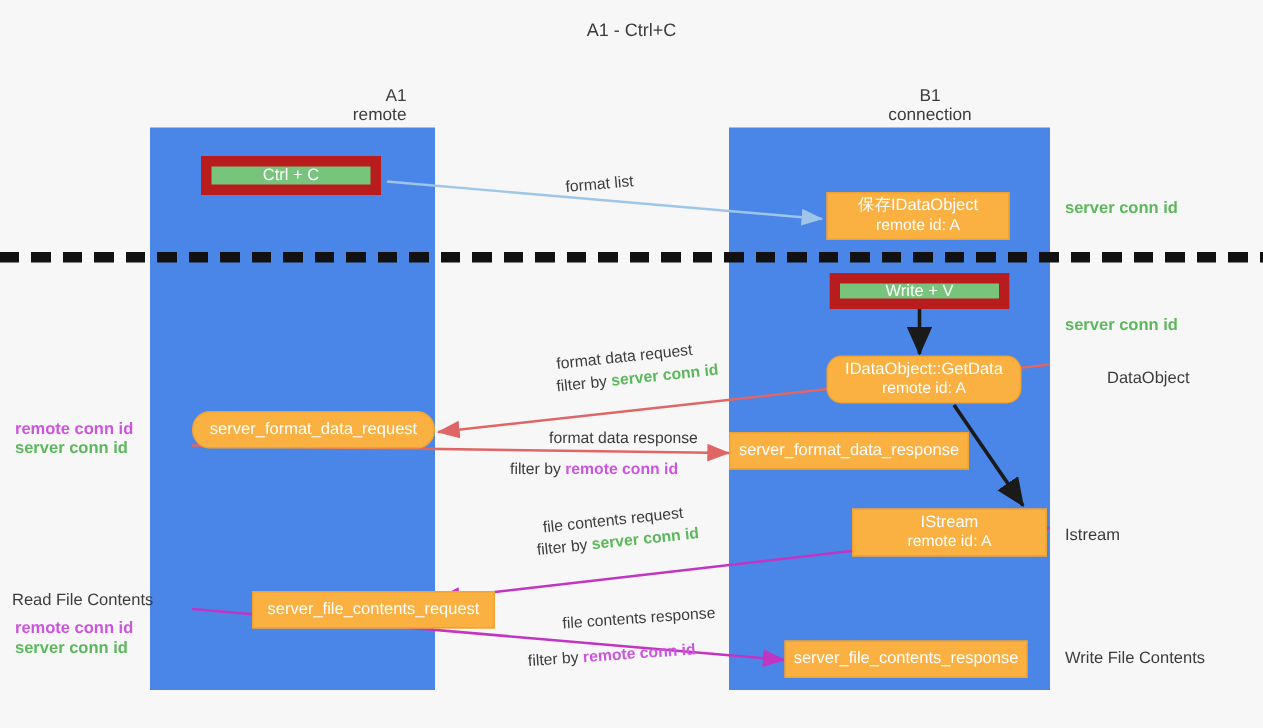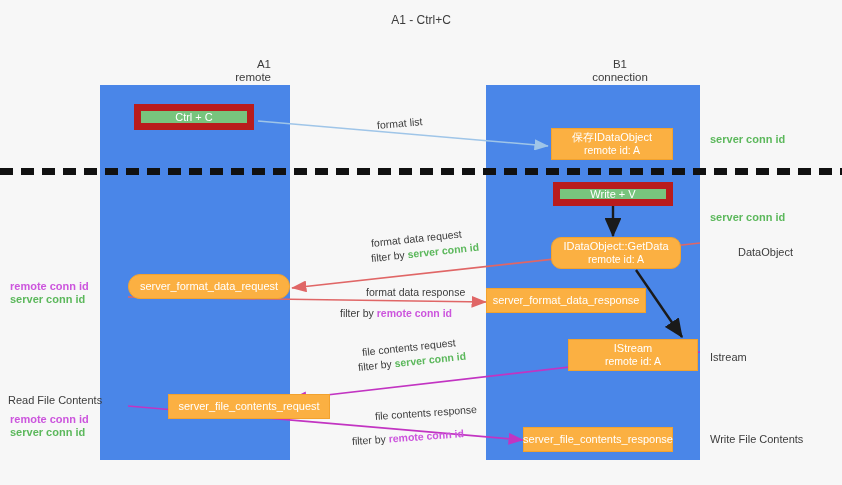--- a/index.html
+++ b/index.html
@@ -186,21 +186,21 @@
   </div>
 
   <div class="node orange" style="left:486px; top:288px; width:160px; height:25px;">
     <div>server_format_data_response</div>
   </div>
 
   <div class="node orange" style="left:128px; top:394px; width:162px; height:25px;margin-left:40px;">
     <div>server_file_contents_request</div>
   </div>
 
-  <div class="node orange" style="left:523px; top:427px; width:150px; height:25px;">
+  <div class="node orange" style="left:523px; top:427px; width:162px; height:25px;">
     <div>server_file_contents_response</div>
   </div>
 
   <div class="edge-label rot" style="left:377px; top:118px; transform:rotate(-5deg);">
     <span>format list</span>
   </div>
 
   <div class="edge-label rot" style="left:371px; top:236px; transform:rotate(-6deg);">
     <span>format data request</span>
   </div>

